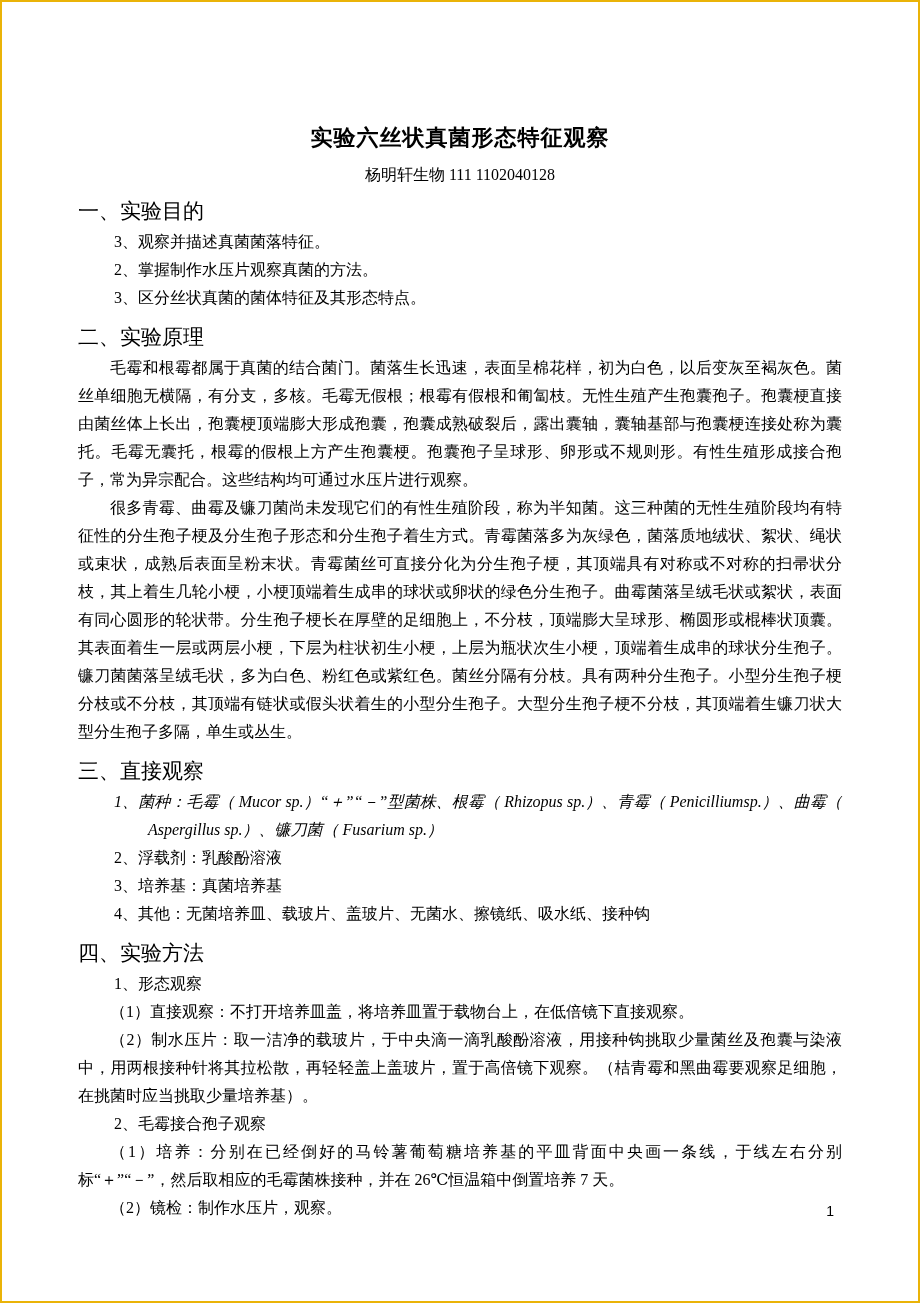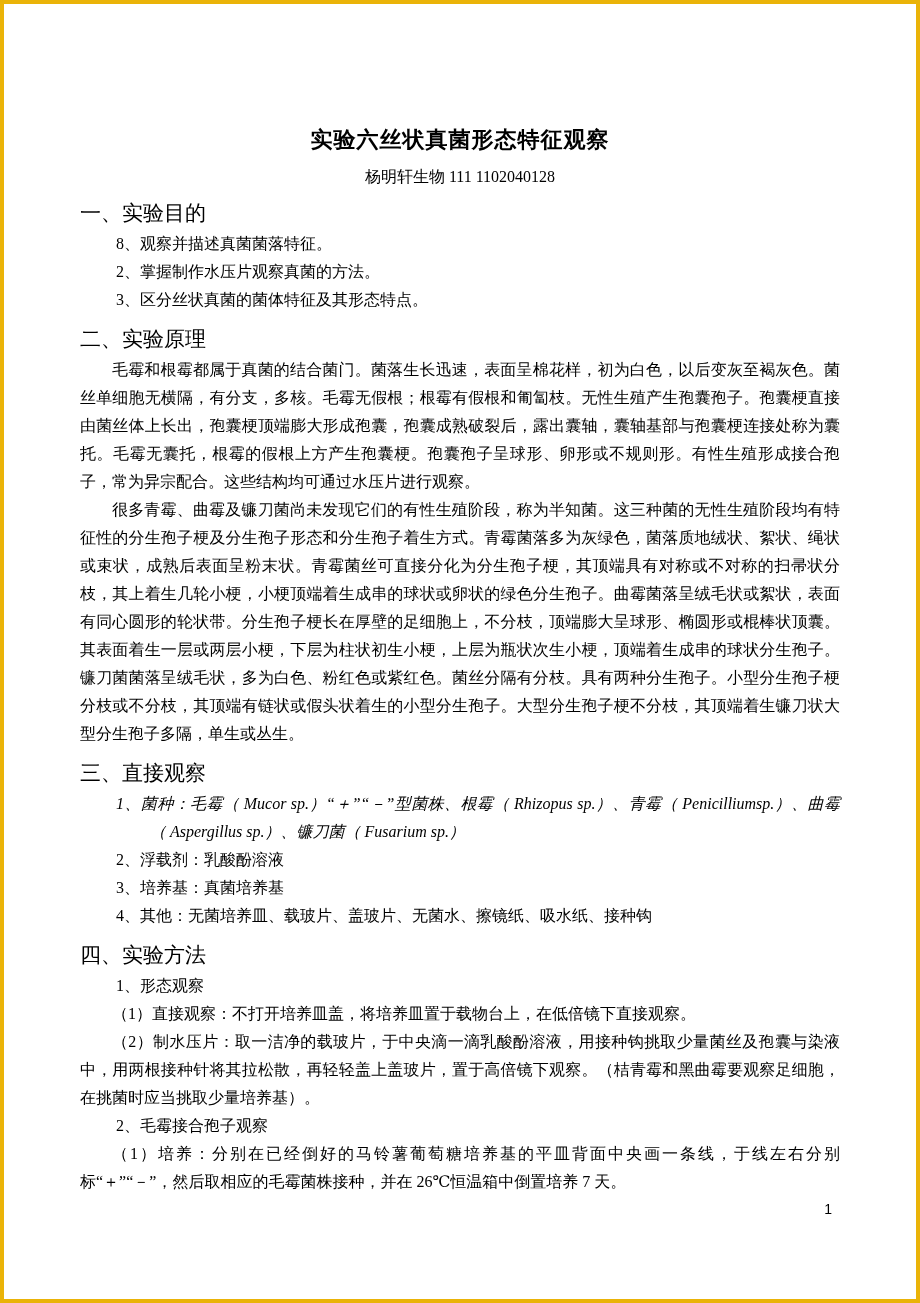--- a/index.html
+++ b/index.html
@@ -7,21 +7,21 @@
     padding: 0;
     background: #ffffff;
   }
   .page {
     position: relative;
     width: 920px;
     height: 1303px;
     margin: 0 auto;
     background: #ffffff;
     box-sizing: border-box;
-    border: 4px solid #eab308;
+    border: 2px solid #eab308;
     font-family: "Liberation Serif", "DejaVu Serif", serif;
     color: #000000;
     overflow: hidden;
   }
   .content {
     position: absolute;
     left: 76px;
     right: 76px;
     top: 0;
     padding-top: 122px;
@@ -77,21 +77,21 @@
 
 <div class="page">
   <div class="content">
 
     <h1 class="doc-title">实验六丝状真菌形态特征观察</h1>
 
     <div class="author-line">杨明轩生物 111  1102040128</div>
 
     <section>
       <h2 class="section-heading">一、实验目的</h2>
-      <div class="list-item">8、观察并描述真菌菌落特征。</div>
+      <div class="list-item">3、观察并描述真菌菌落特征。</div>
       <div class="list-item">2、掌握制作水压片观察真菌的方法。</div>
       <div class="list-item">3、区分丝状真菌的菌体特征及其形态特点。</div>
     </section>
 
     <section>
       <h2 class="section-heading">二、实验原理</h2>
       <p class="paragraph">毛霉和根霉都属于真菌的结合菌门。菌落生长迅速，表面呈棉花样，初为白色，以后变灰至褐灰色。菌丝单细胞无横隔，有分支，多核。毛霉无假根；根霉有假根和匍匐枝。无性生殖产生孢囊孢子。孢囊梗直接由菌丝体上长出，孢囊梗顶端膨大形成孢囊，孢囊成熟破裂后，露出囊轴，囊轴基部与孢囊梗连接处称为囊托。毛霉无囊托，根霉的假根上方产生孢囊梗。孢囊孢子呈球形、卵形或不规则形。有性生殖形成接合孢子，常为异宗配合。这些结构均可通过水压片进行观察。</p>
       <p class="paragraph">很多青霉、曲霉及镰刀菌尚未发现它们的有性生殖阶段，称为半知菌。这三种菌的无性生殖阶段均有特征性的分生孢子梗及分生孢子形态和分生孢子着生方式。青霉菌落多为灰绿色，菌落质地绒状、絮状、绳状或束状，成熟后表面呈粉末状。青霉菌丝可直接分化为分生孢子梗，其顶端具有对称或不对称的扫帚状分枝，其上着生几轮小梗，小梗顶端着生成串的球状或卵状的绿色分生孢子。曲霉菌落呈绒毛状或絮状，表面有同心圆形的轮状带。分生孢子梗长在厚壁的足细胞上，不分枝，顶端膨大呈球形、椭圆形或棍棒状顶囊。其表面着生一层或两层小梗，下层为柱状初生小梗，上层为瓶状次生小梗，顶端着生成串的球状分生孢子。镰刀菌菌落呈绒毛状，多为白色、粉红色或紫红色。菌丝分隔有分枝。具有两种分生孢子。小型分生孢子梗分枝或不分枝，其顶端有链状或假头状着生的小型分生孢子。大型分生孢子梗不分枝，其顶端着生镰刀状大型分生孢子多隔，单生或丛生。</p>
     </section>
 
@@ -103,18 +103,19 @@
       <div class="list-item">4、其他：无菌培养皿、载玻片、盖玻片、无菌水、擦镜纸、吸水纸、接种钩</div>
     </section>
 
     <section>
       <h2 class="section-heading">四、实验方法</h2>
       <div class="list-item">1、形态观察</div>
       <p class="paragraph">（1）直接观察：不打开培养皿盖，将培养皿置于载物台上，在低倍镜下直接观察。</p>
       <p class="paragraph">（2）制水压片：取一洁净的载玻片，于中央滴一滴乳酸酚溶液，用接种钩挑取少量菌丝及孢囊与染液中，用两根接种针将其拉松散，再轻轻盖上盖玻片，置于高倍镜下观察。（桔青霉和黑曲霉要观察足细胞，在挑菌时应当挑取少量培养基）。</p>
       <div class="list-item">2、毛霉接合孢子观察</div>
       <p class="paragraph">（1）培养：分别在已经倒好的马铃薯葡萄糖培养基的平皿背面中央画一条线，于线左右分别标“＋”“－”，然后取相应的毛霉菌株接种，并在 26℃恒温箱中倒置培养 7 天。</p>
+      <p class="paragraph">（2）镜检：制作水压片，观察。</p>
     </section>
 
   </div>
 
   <div class="page-number">1</div>
 </div>
 
 </body></html>

